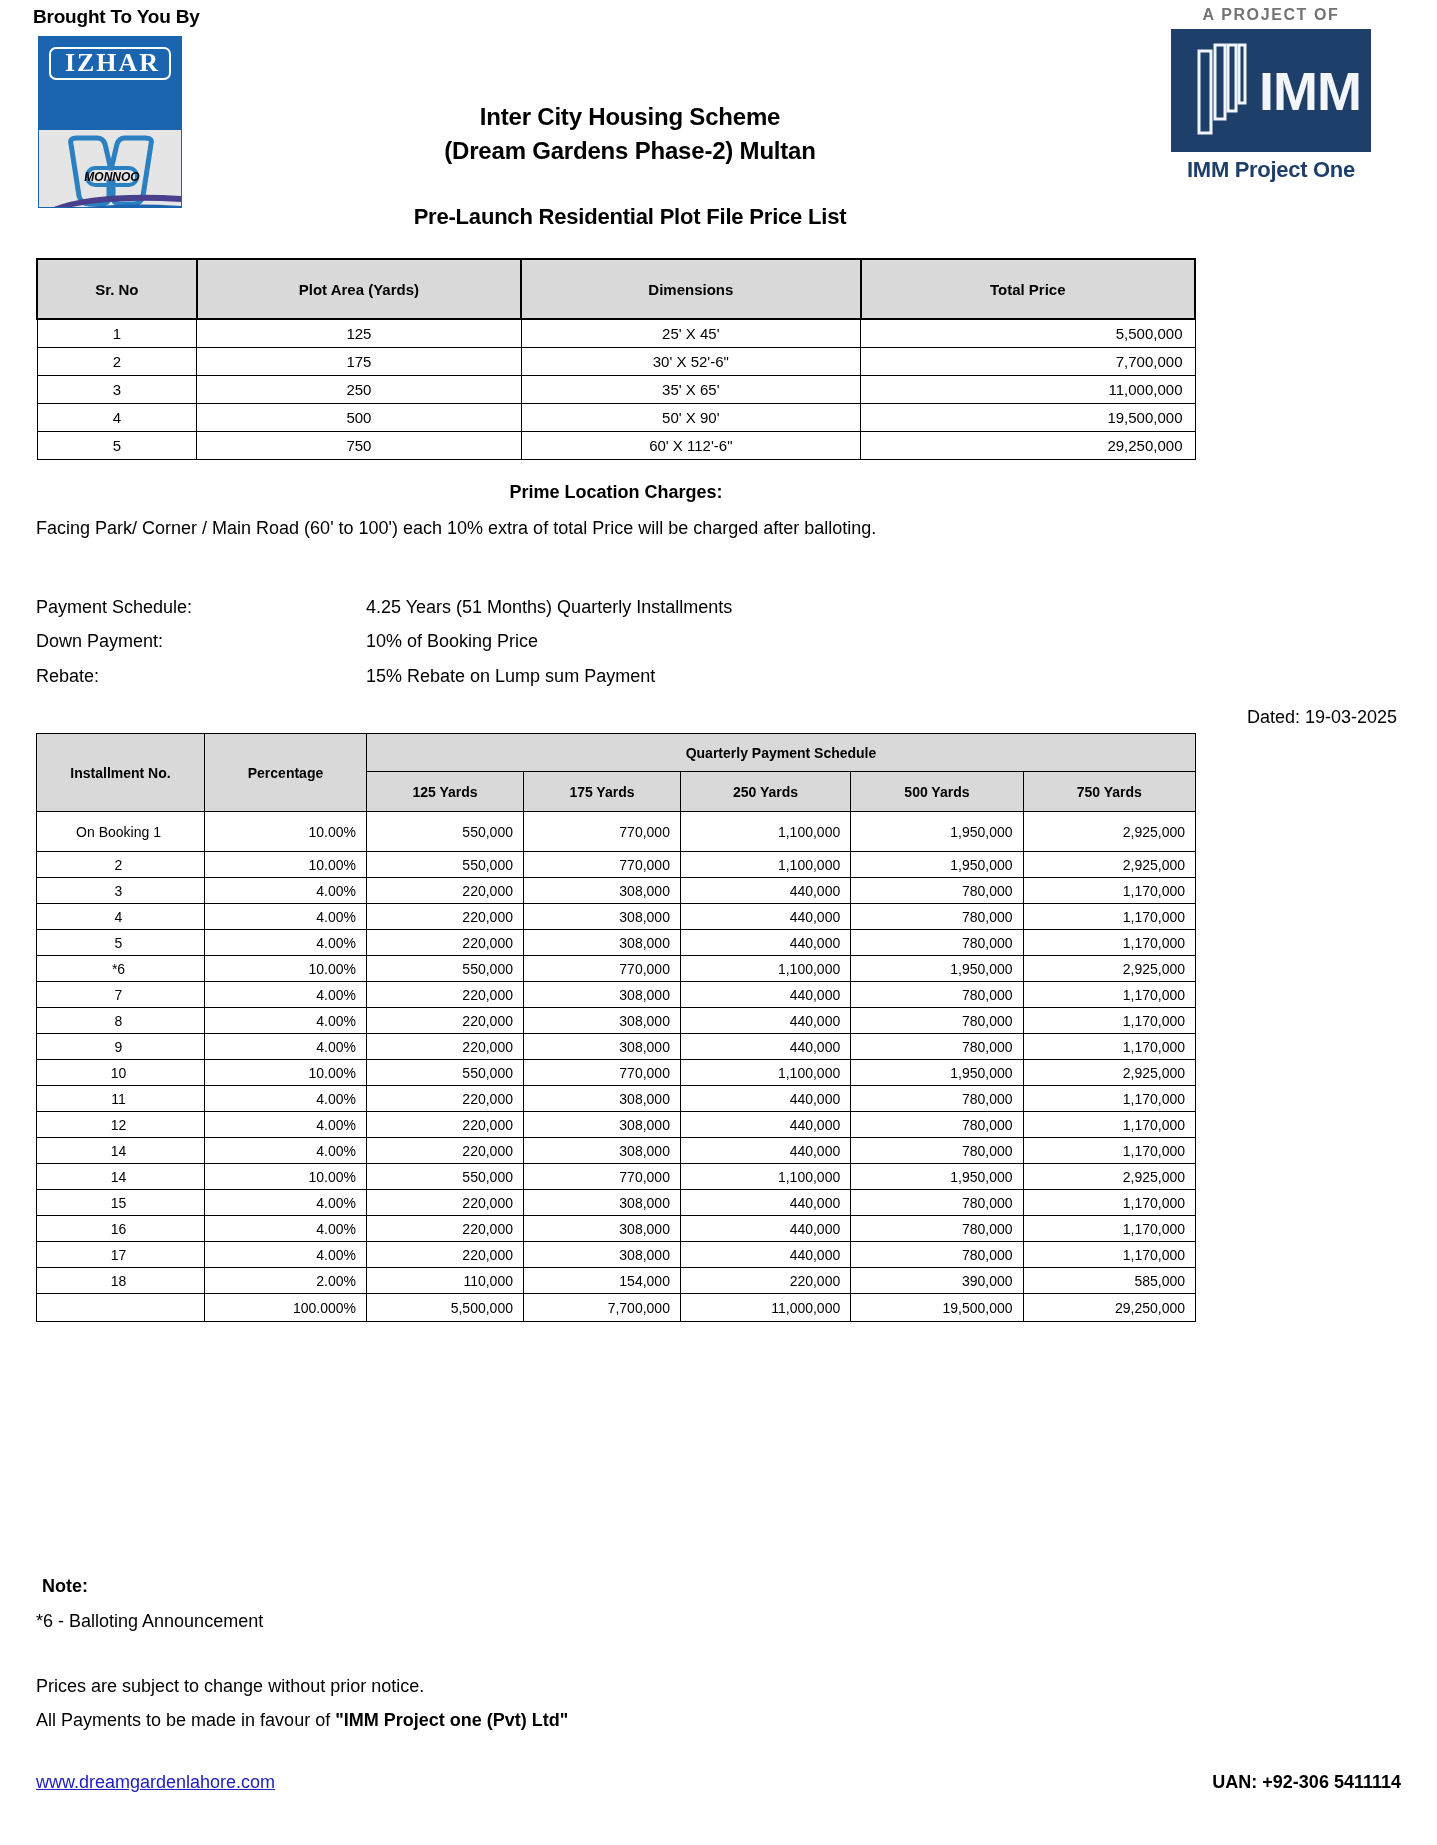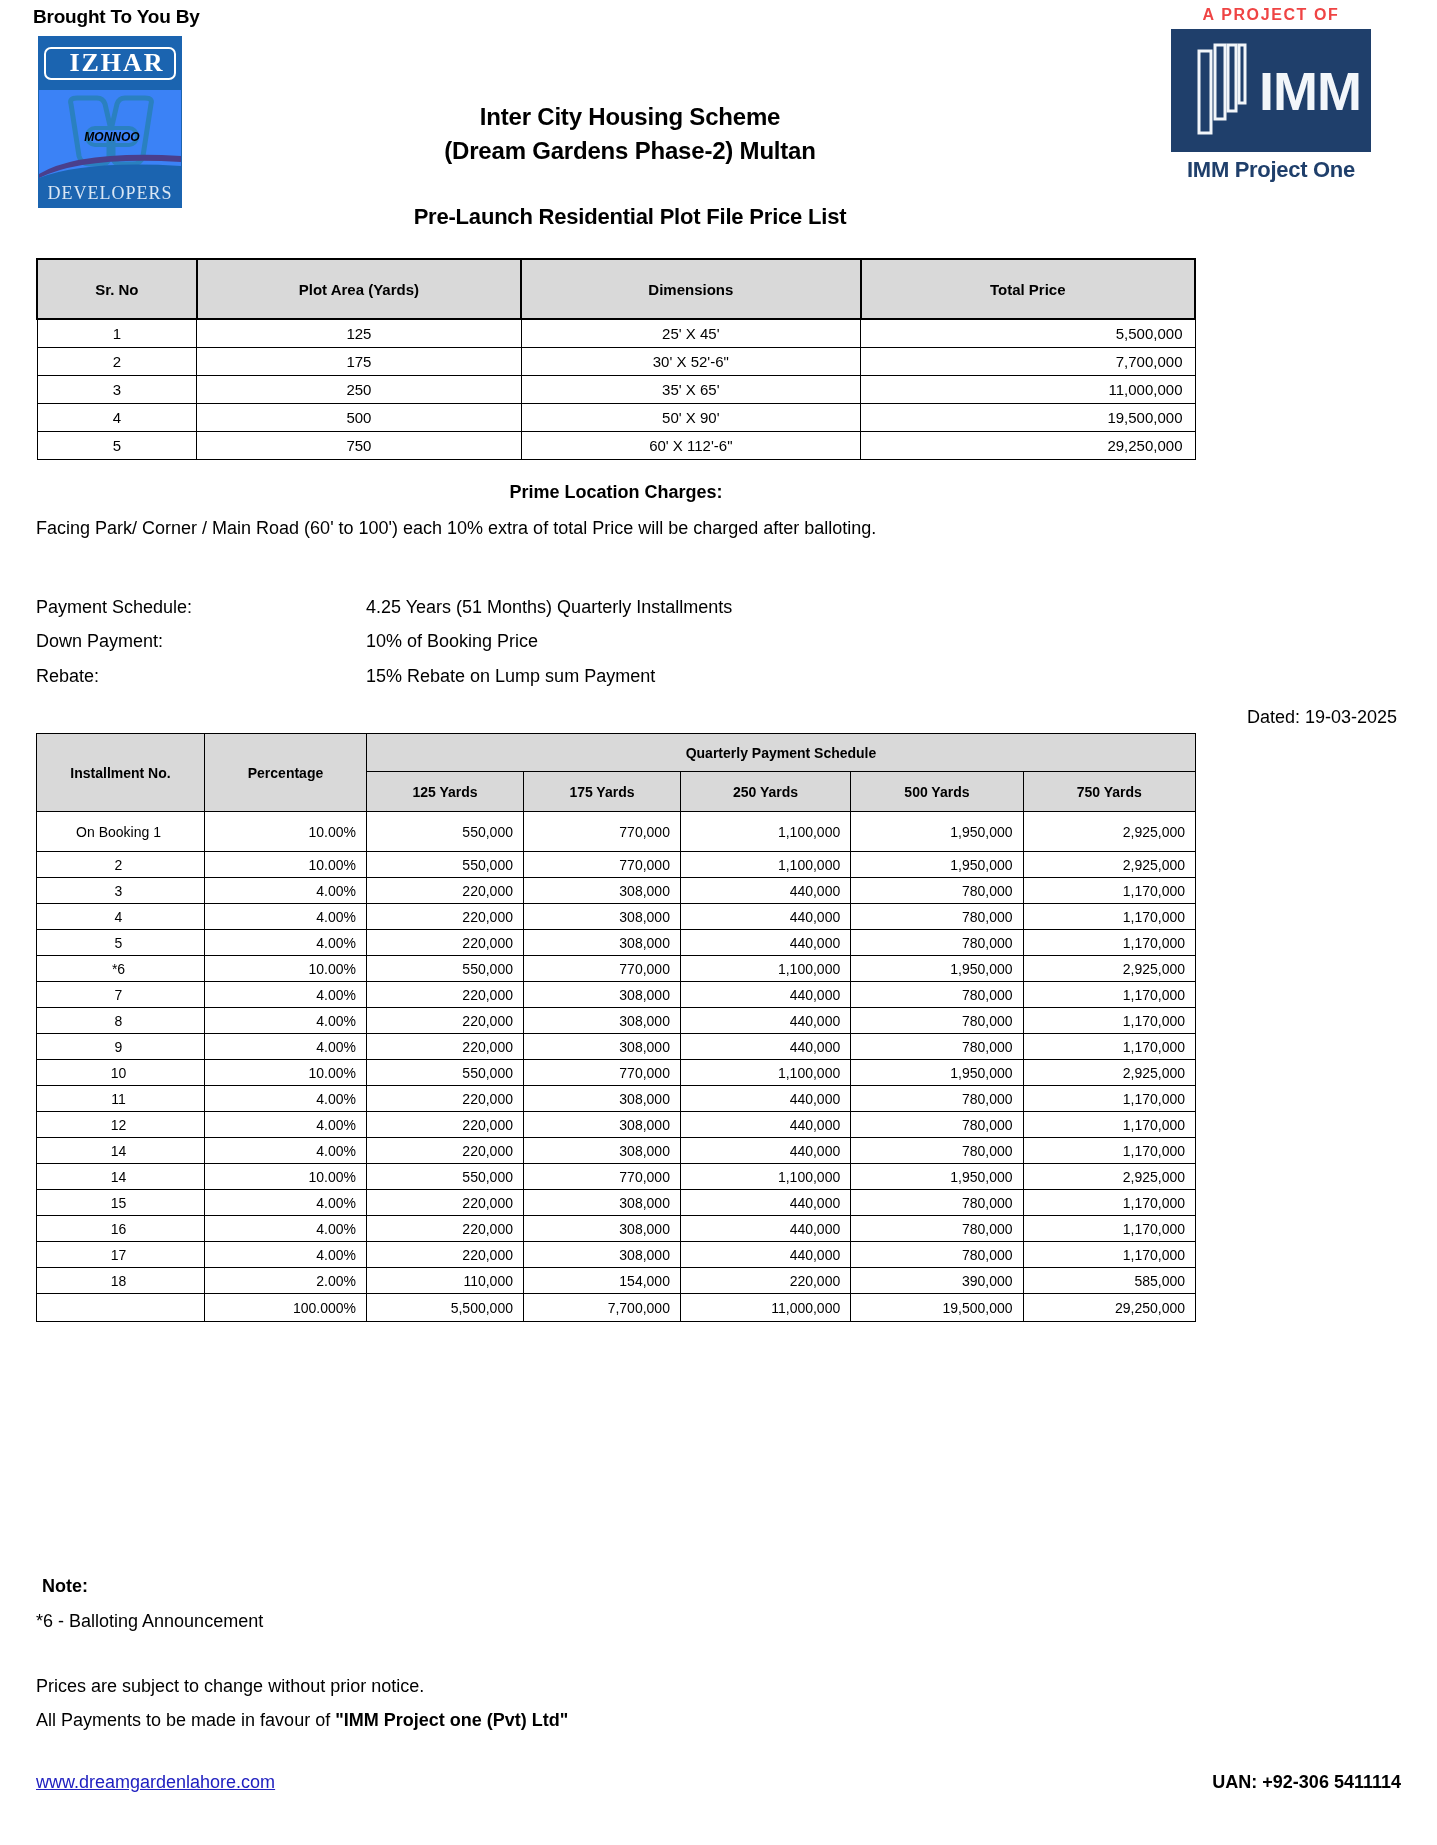--- a/index.html
+++ b/index.html
@@ -31,24 +31,24 @@
     overflow:hidden;
   }
   .izhar-top {
     height:53px; background:#1b64b0;
     display:flex; align-items:center; justify-content:center;
   }
   .izhar-word {
     border:2px solid #ffffff; border-radius:7px;
     color:#ffffff; font-family:"Liberation Serif", serif;
     font-weight:bold; font-size:26px; letter-spacing:2px;
-    padding:0px 9px 2px 23px; line-height:1.05;
+    padding:0px 9px 2px 14px; line-height:1.05;
   }
   .izhar-mid {
-    position:relative; height:88px; background:#3b82f6; overflow:hidden;
+    position:relative; height:88px; background:#e5e5e5; overflow:hidden;margin-top:40px;
   }
   .izhar-mid svg { position:absolute; left:0; top:0; }
   .izhar-bottom {
     height:31px; background:#1b64b0; display:flex;
     align-items:center; justify-content:center;
   }
   .izhar-bottom span {
     color:#d9e6f4; font-family:"Liberation Serif", serif;
     font-size:18px; letter-spacing:1px; font-weight:normal;
   }
@@ -65,21 +65,21 @@
   .title-sub {
     font-size:22px; font-weight:bold; margin-top:36px;
     letter-spacing:-0.2px;
   }
 
   
   .imm-block {
     position:absolute; right:36px; top:6px; width:260px; text-align:center;
   }
   .imm-project-of {
-    font-size:16px; font-weight:bold; color:#ef4444;
+    font-size:16px; font-weight:bold; color:#737373;
     letter-spacing:1.6px; margin-bottom:5px;
   }
   .imm-box {
     width:200px; height:123px; margin:0 auto;
     background:#1f3f6b; position:relative;
     display:flex; align-items:center; justify-content:flex-start;
   }
   .imm-bars { position:absolute; left:26px; top:14px; }
   .imm-text {
     position:absolute; left:88px; top:50%; transform:translateY(-50%);

